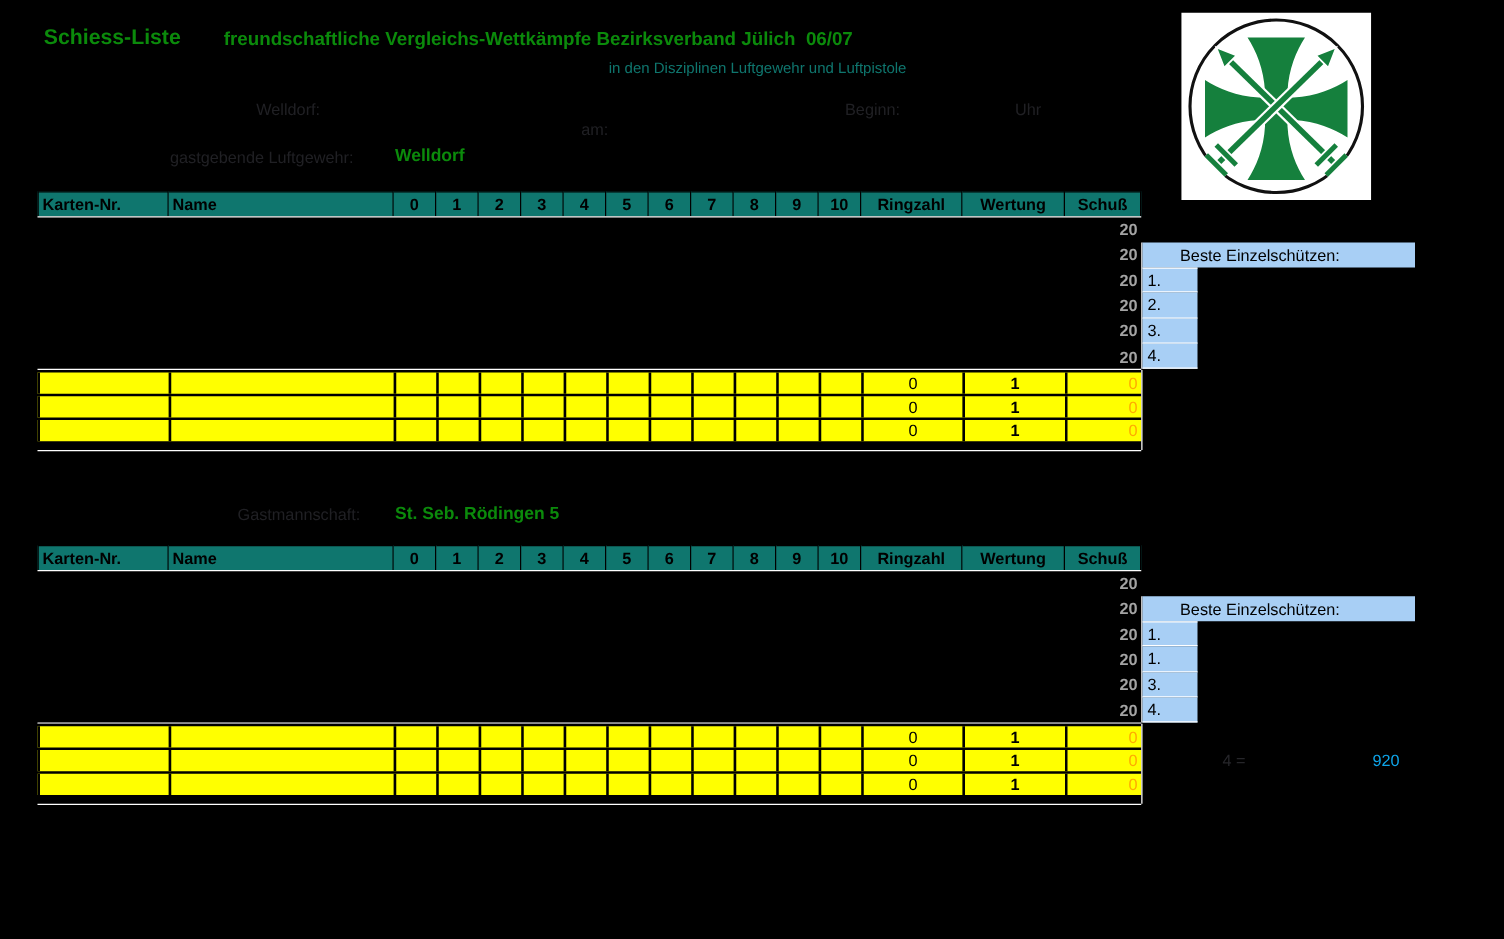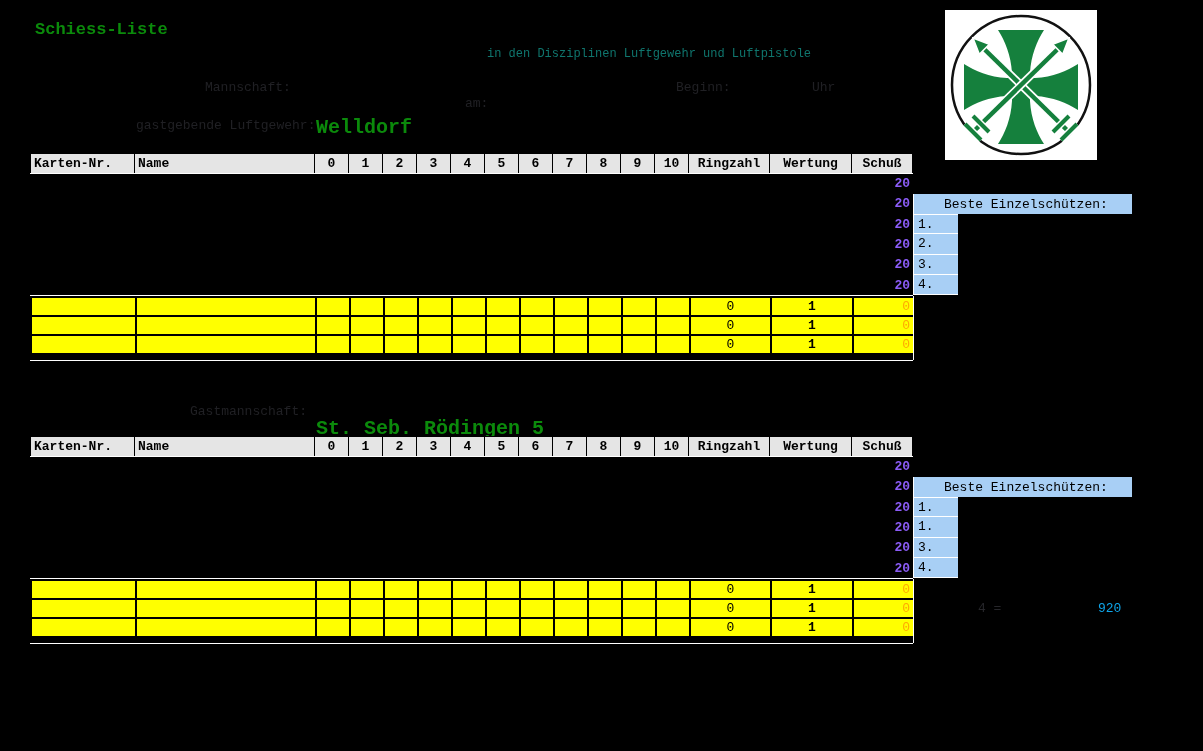--- a/index.html
+++ b/index.html
@@ -1,46 +1,46 @@
 <!DOCTYPE html>
 <html><head>
 <meta charset="utf-8">
 <style>
   html,body{margin:0;padding:0;background:#000;}
   .page{position:relative;width:1132px;height:751px;background:#000;overflow:hidden;
-        font-family:Liberation Mono, monospace;font-size:13px;color:#000;}
+        font-family:Liberation Sans, sans-serif;font-size:13px;color:#000;}
   .abs{position:absolute;white-space:pre;}
 
   
   .title{left:35px;top:20px;font-size:17px;font-weight:bold;color:#0b8a0b;}
   .subtitle{left:179px;top:23px;font-size:15px;font-weight:bold;color:#0b8a0b;}
   .tagline{left:487px;top:47px;font-size:12px;color:#0f766e;}
   .faint{color:#202024;}
   .host-label{left:205px;top:80px;}
   .date-label{left:465px;top:96px;}
   .begin-label{left:676px;top:80px;}
   .time-unit{left:812px;top:80px;}
   .team-label-1{left:136px;top:118px;}
   .team-label-2{left:190px;top:404px;}
-  .team-name{font-size:20px;font-weight:bold;color:#0b8a0b;}
+  .team-name{font-size:14px;font-weight:bold;color:#0b8a0b;}
   .team-name-1{left:316px;top:116px;}
-  .team-name-2{left:316px;top:402px;margin-top:15px;}
+  .team-name-2{left:316px;top:402px;}
 
   
   .tbl{position:absolute;left:30px;width:883px;}
   .row{display:grid;grid-template-columns:105px 180px repeat(11,34px) 81px 82px 61px;box-sizing:border-box;}
   .row > div{box-sizing:border-box;overflow:hidden;}
   .hrow{height:20px;}
-  .hc{background:#e5e5e5;border-right:1px solid #000;border-top:1px solid #000;
+  .hc{background:#0f766e;border-right:1px solid #000;border-top:1px solid #000;
       font-weight:bold;text-align:center;line-height:19px;}
   .hc.first{border-left:1px solid #000;}
   .hc.left{text-align:left;padding-left:3px;}
   .brow{height:20.33px;line-height:20.33px;}
   .bc{}
-  .bc.schuss{color:#8b5cf6;font-weight:bold;text-align:right;padding-right:3px;}
+  .bc.schuss{color:#a3a3a3;font-weight:bold;text-align:right;padding-right:3px;}
   .sumblock{position:absolute;left:30px;width:883px;border-top:2px solid #000;border-bottom:1px solid #000;}
   .srow{height:19px;line-height:18px;border-bottom:2px solid #000;}
   .srow:last-child{border-bottom:2px solid #000;}
   .yc{background:#ffff00;border-left:2px solid #000;}
   .yc.first{border-left:2px solid #000;}
   .yc.ring{text-align:center;}
   .yc.wert{text-align:center;font-weight:bold;}
   .yc.sum0{color:#ffaa00;text-align:right;padding-right:3px;}
 
   .wl{position:absolute;left:30px;width:883px;height:1px;background:#fff;}
@@ -58,22 +58,23 @@
   .footer-value{left:1098px;top:601px;color:#0ea5e9;}
 
   .logo{position:absolute;left:945px;top:10px;width:152px;height:150px;}
 </style>
 </head>
 <body>
 
 <div class="page">
 
   <span class="abs title">Schiess-Liste</span>
+  <span class="abs subtitle">freundschaftliche Vergleichs-Wettkämpfe Bezirksverband Jülich  06/07</span>
   <span class="abs tagline">in den Disziplinen Luftgewehr und Luftpistole</span>
-  <span class="abs faint host-label">Mannschaft:</span>
+  <span class="abs faint host-label">Welldorf:</span>
   <span class="abs faint date-label">am:</span>
   <span class="abs faint begin-label">Beginn:</span>
   <span class="abs faint time-unit">Uhr</span>
 
   <svg class="logo" viewBox="0 0 152 150" xmlns="http://www.w3.org/2000/svg">
     <rect x="0" y="0" width="152" height="150" fill="#ffffff"></rect>
     <circle cx="76" cy="75" r="69" fill="#ffffff" stroke="#111111" stroke-width="2.5"></circle>
     <g transform="translate(76,77)" fill="#15803d">
       <g>
         <path d="M -9 0 L -9 -14 C -10 -32 -16 -46 -23 -57 L 23 -57 C 16 -46 10 -32 9 -14 L 9 0 Z"></path>

